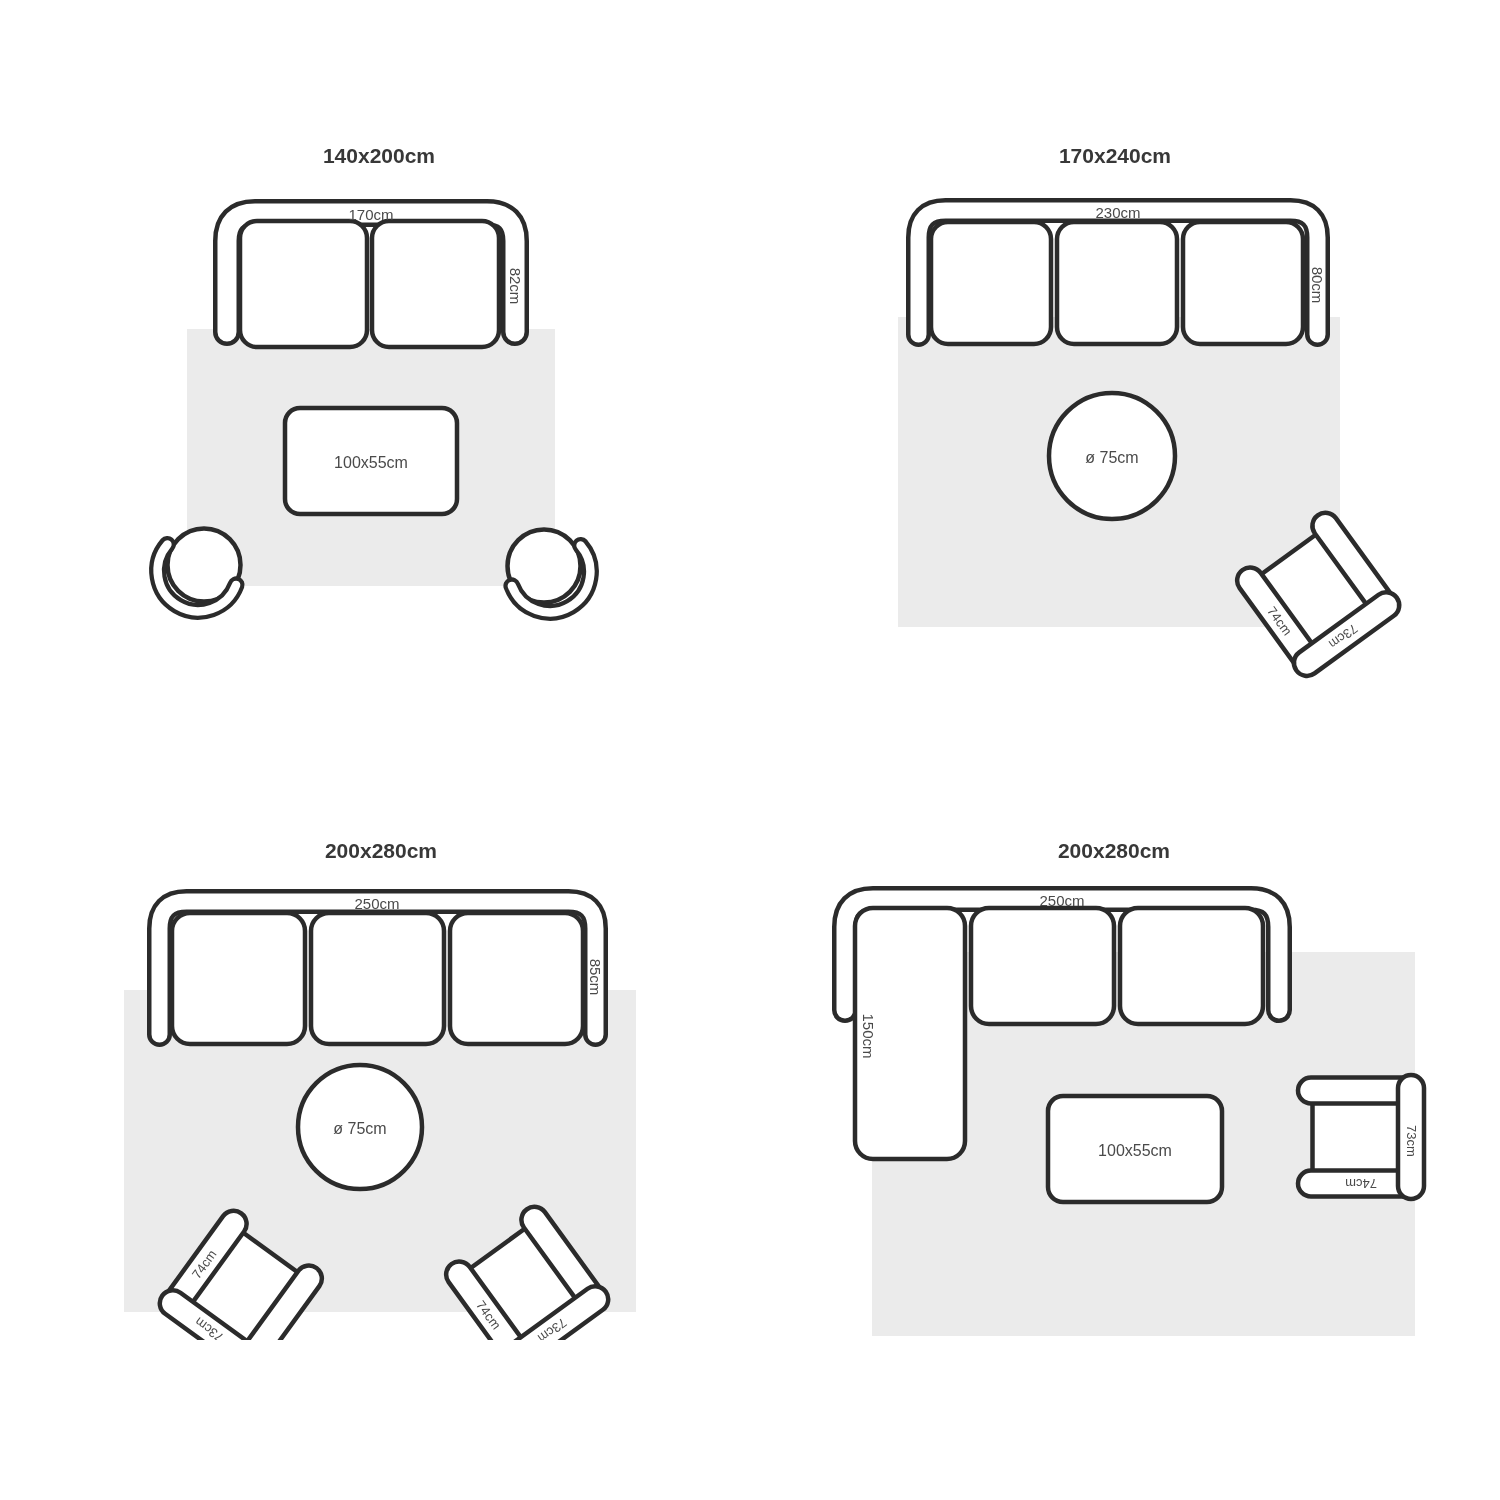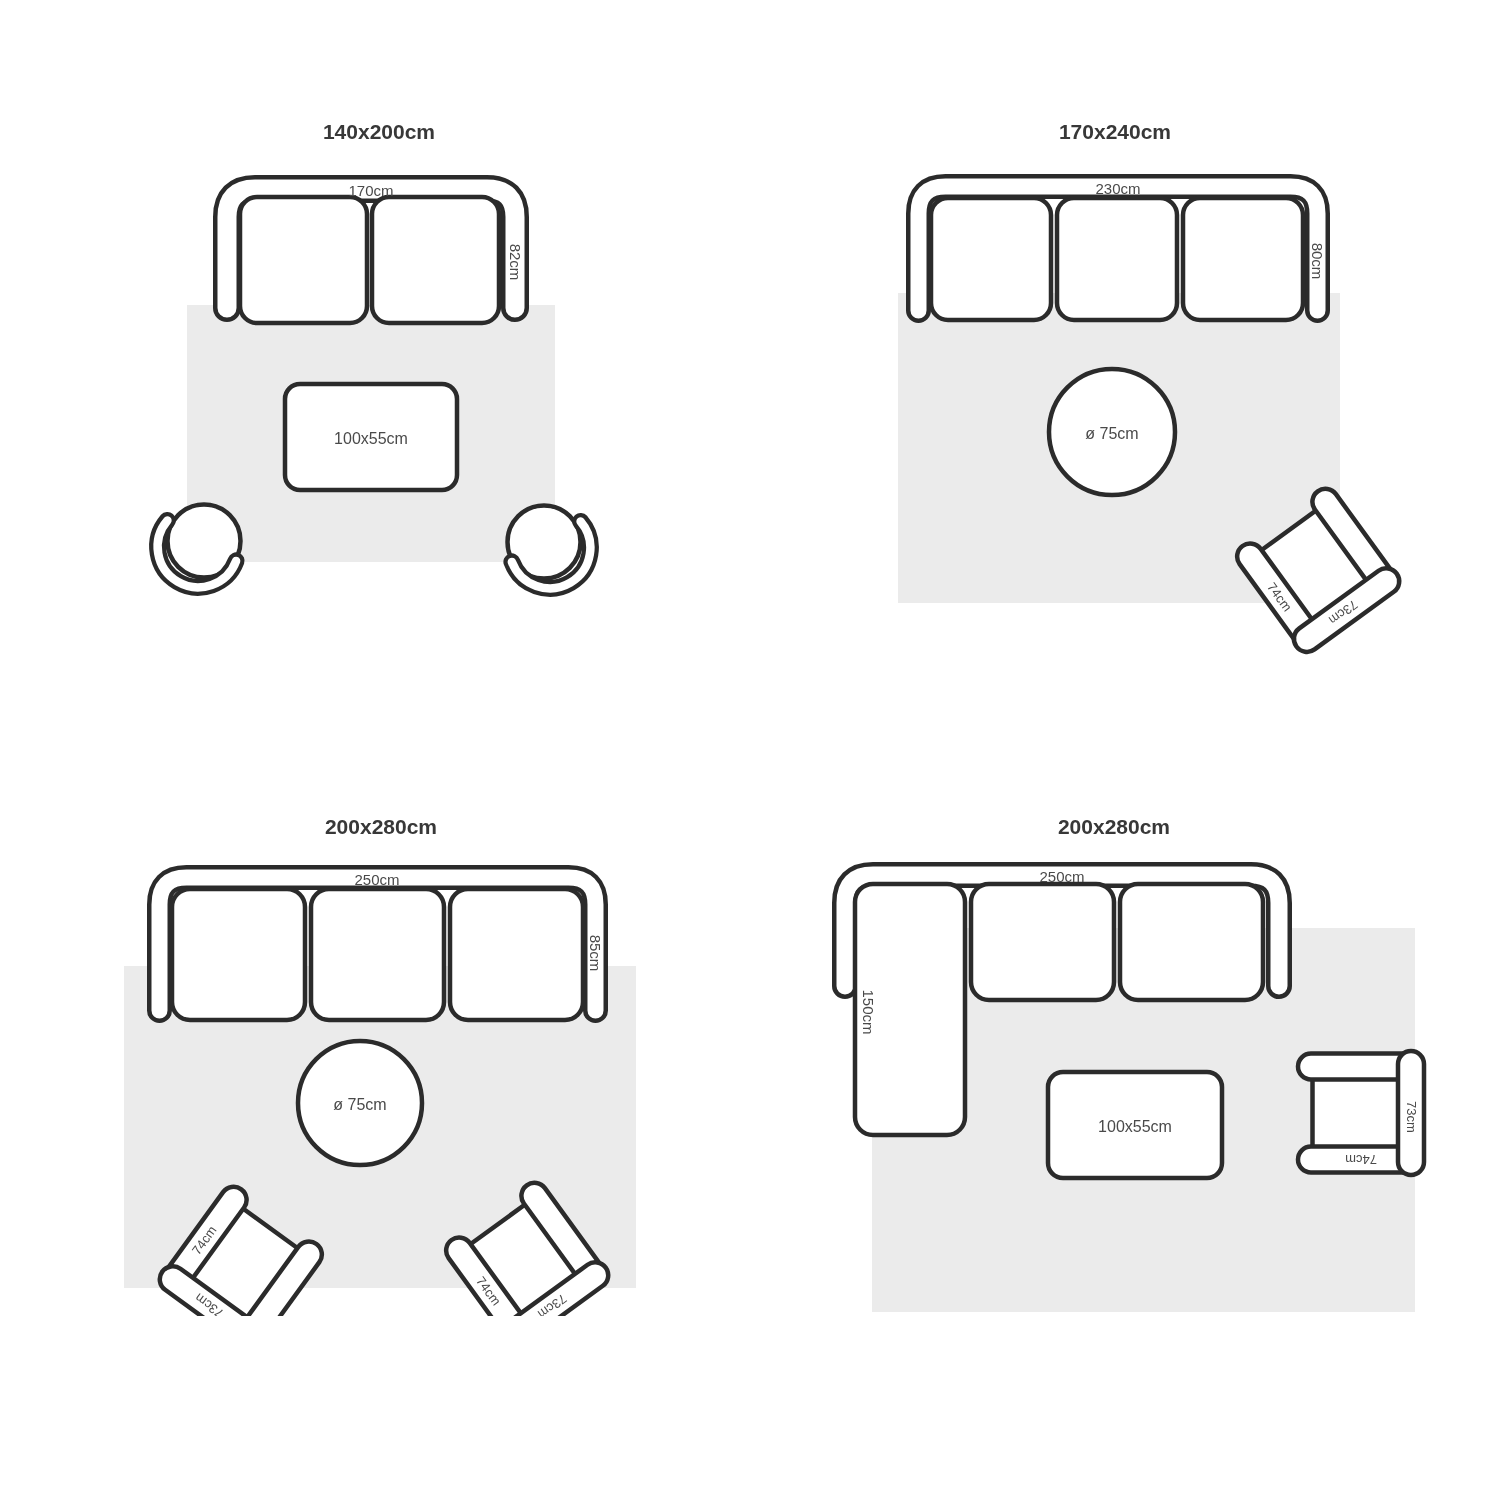--- a/index.html
+++ b/index.html
@@ -1,19 +1,20 @@
 <!DOCTYPE html>
 <html><head>
 <meta charset="utf-8">
 <style>
   html, body { margin: 0; padding: 0; background: #ffffff; }
   .canvas {
     width: 1500px; height: 1316px; position: relative;
     font-family: "Liberation Sans", sans-serif;
     background: #ffffff;
+    margin-top: 24px;
   }
   svg { display: block; }
   .furn  { fill: #ffffff; stroke: #2b2b2b; stroke-width: 4.5; }
   .band-dark  { fill: none; stroke: #2b2b2b; stroke-linecap: round; stroke-linejoin: round; }
   .band-light { fill: none; stroke: #ffffff; stroke-linecap: round; stroke-linejoin: round; }
   text { text-anchor: middle; dominant-baseline: central; fill: #4a4a4a; }
   .title  { font-size: 21px; font-weight: 700; fill: #383838; }
   .dim    { font-size: 15px; }
   .dim-sm { font-size: 13px; }
   .dim-lg { font-size: 16px; }

